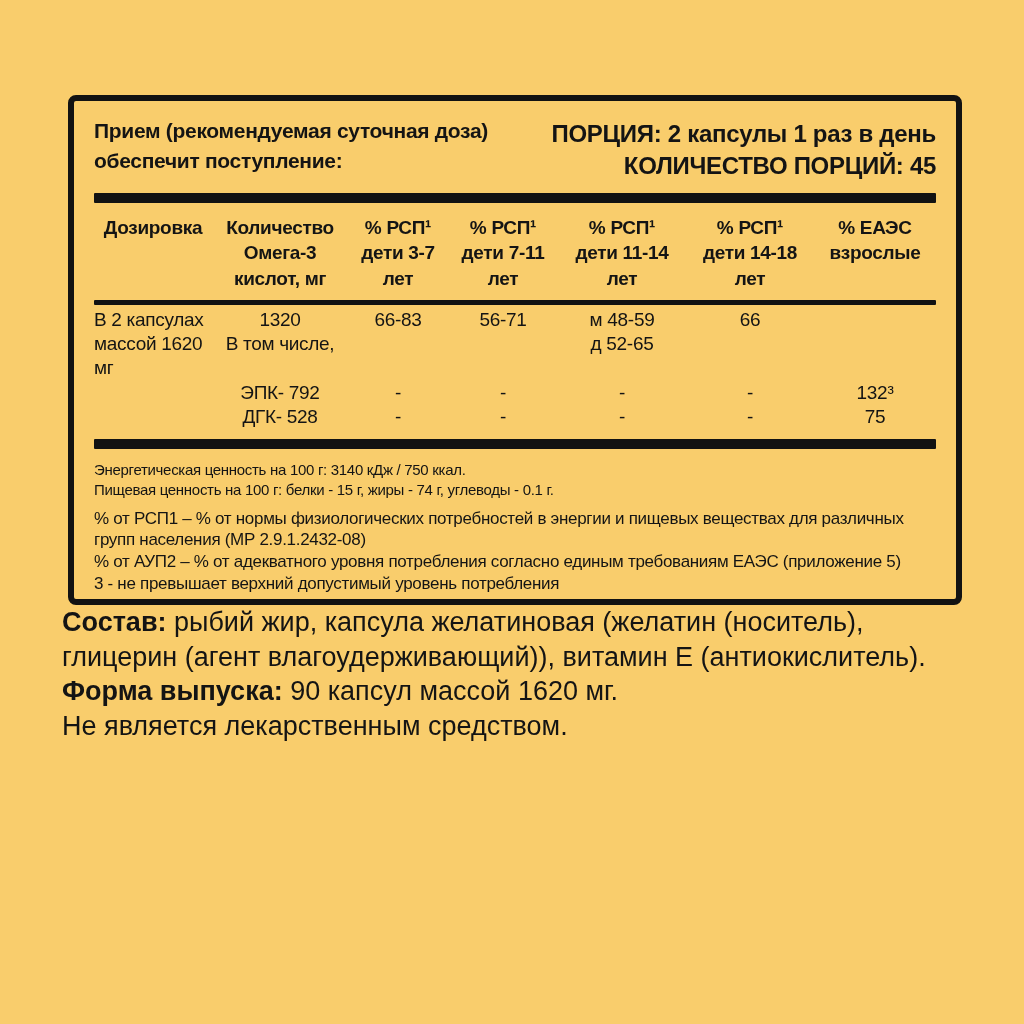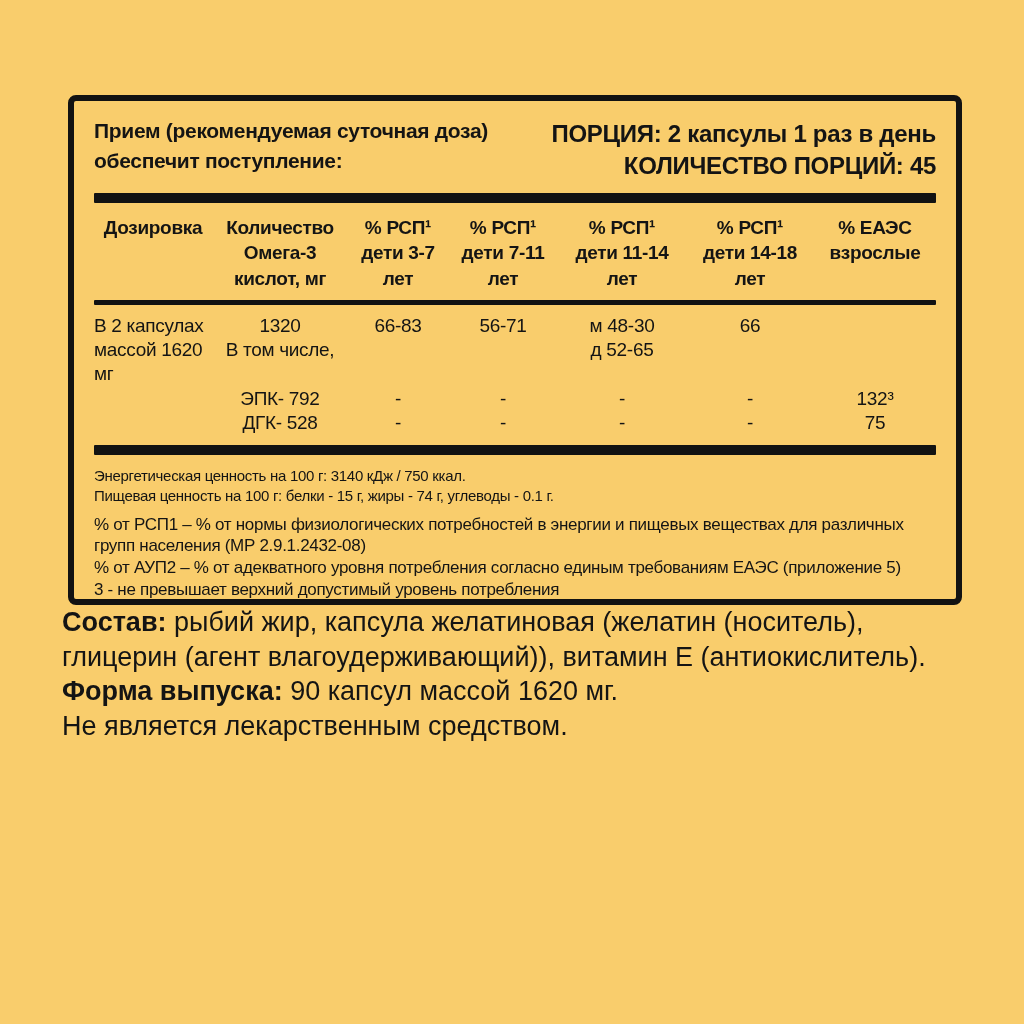--- a/index.html
+++ b/index.html
@@ -24,21 +24,21 @@
   .bar.thick { height:10px; }
   .bar.thin { height:5px; }
   .bar1 { margin-top:10px; }
   .grid7 {
     display:grid;
     grid-template-columns:118px 136px 100px 110px 128px 128px 122px;
   }
   .thead { padding:12px 0 9px 0; font-weight:bold; font-size:19px; }
   .thead .cell { text-align:center; white-space:pre-line; line-height:1.34; }
   .thead .cell:first-child { text-align:center; }
-  .tbody { padding:9px 0 10px 0; font-size:19px; }
+  .tbody { padding:3px 0 10px 0; font-size:19px; }
   .trow .cell { text-align:center; white-space:pre-line; line-height:1.27; }
   .trow .cell:first-child { text-align:left; }
   .nutrition { margin-top:11px; font-size:15px; line-height:1.36; }
   .footnotes { margin-top:7px; font-size:17px; line-height:1.28; }
   .footnotes .fn { white-space:pre-line; }
   .bottom {
     position:absolute; left:62px; top:605px; width:890px;
     font-size:27px; line-height:1.28; letter-spacing:0;
   }
   .bottom .b { font-weight:bold; }
@@ -85,21 +85,21 @@
   <div class="bar thin"></div>
 
   <div class="tbody">
     <div class="grid7 trow">
       <div class="cell">В 2 капсулах
 массой 1620 мг</div>
       <div class="cell">1320
 В том числе,</div>
       <div class="cell">66-83</div>
       <div class="cell">56-71</div>
-      <div class="cell">м 48-30
+      <div class="cell">м 48-59
 д 52-65</div>
       <div class="cell">66</div>
     </div>
     <div class="grid7 trow">
       <div class="cell"></div>
       <div class="cell">ЭПК- 792</div>
       <div class="cell">-</div>
       <div class="cell">-</div>
       <div class="cell">-</div>
       <div class="cell">-</div>

